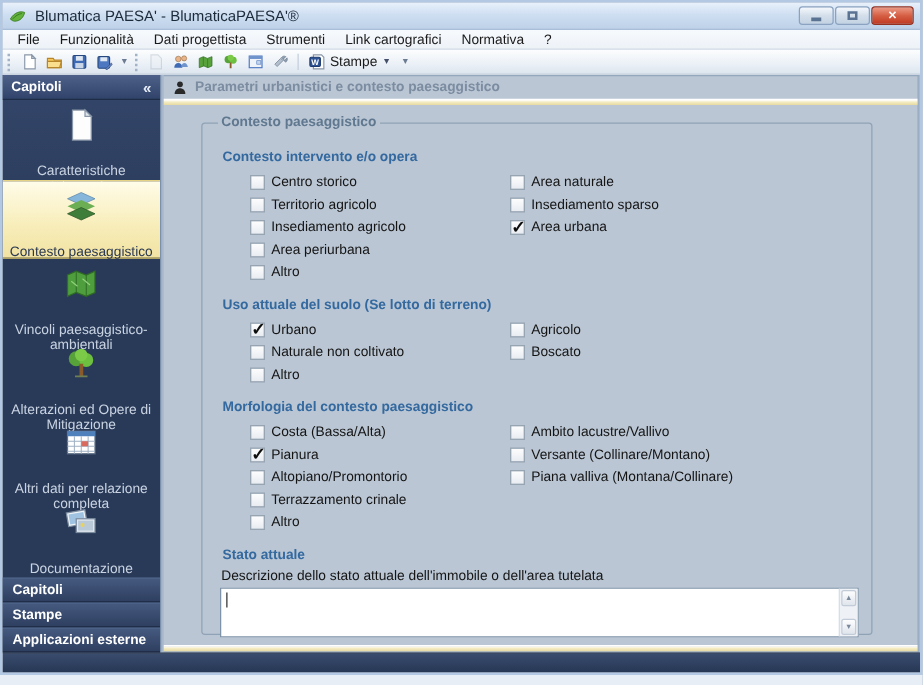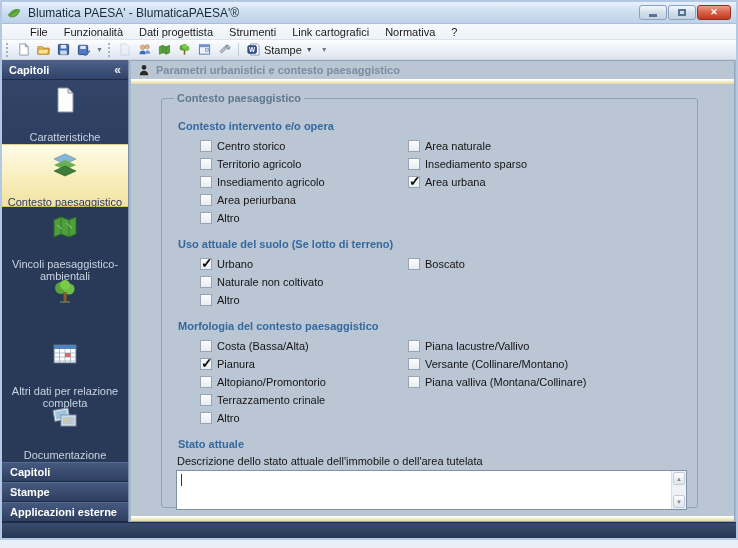--- a/index.html
+++ b/index.html
@@ -38,21 +38,21 @@
   }
   .glyph-min { width: 8px; height: 3px; background: #5a7392; margin-top: 5px; }
   .glyph-max { width: 8px; height: 7px; border: 2px solid #5a7392; }
   .glyph-close { font-size: 9px; }
 
   
   .menubar {
     height: 16px; flex: 0 0 16px;
     background: linear-gradient(#f7fafd, #edf2f8);
     border-bottom: 1px solid #dbe2ec;
-    display: flex; align-items: center; padding: 0 20px;
+    display: flex; align-items: center; padding: 0 4px;
   }
   .menu-item { padding: 1px 8px; color: #1a1a1a; cursor: default; }
 
   
   .toolbar {
     height: 20px; flex: 0 0 20px;
     background: linear-gradient(#fcfdfe, #e9eff6 65%, #dde5ee);
     border-bottom: 1px solid #ccd6e2;
     display: flex; align-items: center; padding: 0 2px;
   }
@@ -338,20 +338,21 @@
         <div class="sb-item">
           <span class="sb-icon">
             <svg viewBox="0 0 28 28">
                 <circle cx="10" cy="10" r="6" fill="#58a339"></circle>
                 <circle cx="18" cy="11" r="5.6" fill="#6cbf3f"></circle>
                 <circle cx="14" cy="7" r="5" fill="#7ccb48"></circle>
                 <rect x="12.6" y="14" width="3" height="10" fill="#8a5a2a"></rect>
                 <path d="M9 24h10" stroke="#6f7f52" stroke-width="1.4"></path>
               </svg>
           </span>
+          <span>Alterazioni ed Opere di Mitigazione</span>
         </div>
 
         <div class="sb-item">
           <span class="sb-icon">
             <svg viewBox="0 0 28 28">
                 <rect x="3" y="5" width="22" height="18" fill="#fff" stroke="#5d7186"></rect>
                 <rect x="3" y="5" width="22" height="4" fill="#4f81bd"></rect>
                 <path d="M3 13h22M3 17h22M3 21h22M8.5 9v14M14 9v14M19.5 9v14" stroke="#9fb0c2" stroke-width="0.8" fill="none"></path>
                 <rect x="14" y="13" width="5.5" height="4" fill="#d96a5e"></rect>
               </svg>
@@ -448,20 +449,24 @@
                 <span class="cb-lbl">Naturale non coltivato</span>
               </div>
               <div class="cb-row">
                 <span class="cb"></span>
                 <span class="cb-lbl">Altro</span>
               </div>
             </div>
             <div class="cb-col right">
               <div class="cb-row">
                 <span class="cb"></span>
+                <span class="cb-lbl">Agricolo</span>
+              </div>
+              <div class="cb-row">
+                <span class="cb"></span>
                 <span class="cb-lbl">Boscato</span>
               </div>
             </div>
           </div>
 
           <div class="section-heading">Morfologia del contesto paesaggistico</div>
           <div class="cb-grid">
             <div class="cb-col left">
               <div class="cb-row">
                 <span class="cb"></span>
@@ -480,21 +485,21 @@
                 <span class="cb-lbl">Terrazzamento crinale</span>
               </div>
               <div class="cb-row">
                 <span class="cb"></span>
                 <span class="cb-lbl">Altro</span>
               </div>
             </div>
             <div class="cb-col right">
               <div class="cb-row">
                 <span class="cb"></span>
-                <span class="cb-lbl">Piana lacustre/Vallivo</span>
+                <span class="cb-lbl">Ambito lacustre/Vallivo</span>
               </div>
               <div class="cb-row">
                 <span class="cb"></span>
                 <span class="cb-lbl">Versante (Collinare/Montano)</span>
               </div>
               <div class="cb-row">
                 <span class="cb"></span>
                 <span class="cb-lbl">Piana valliva (Montana/Collinare)</span>
               </div>
             </div>

